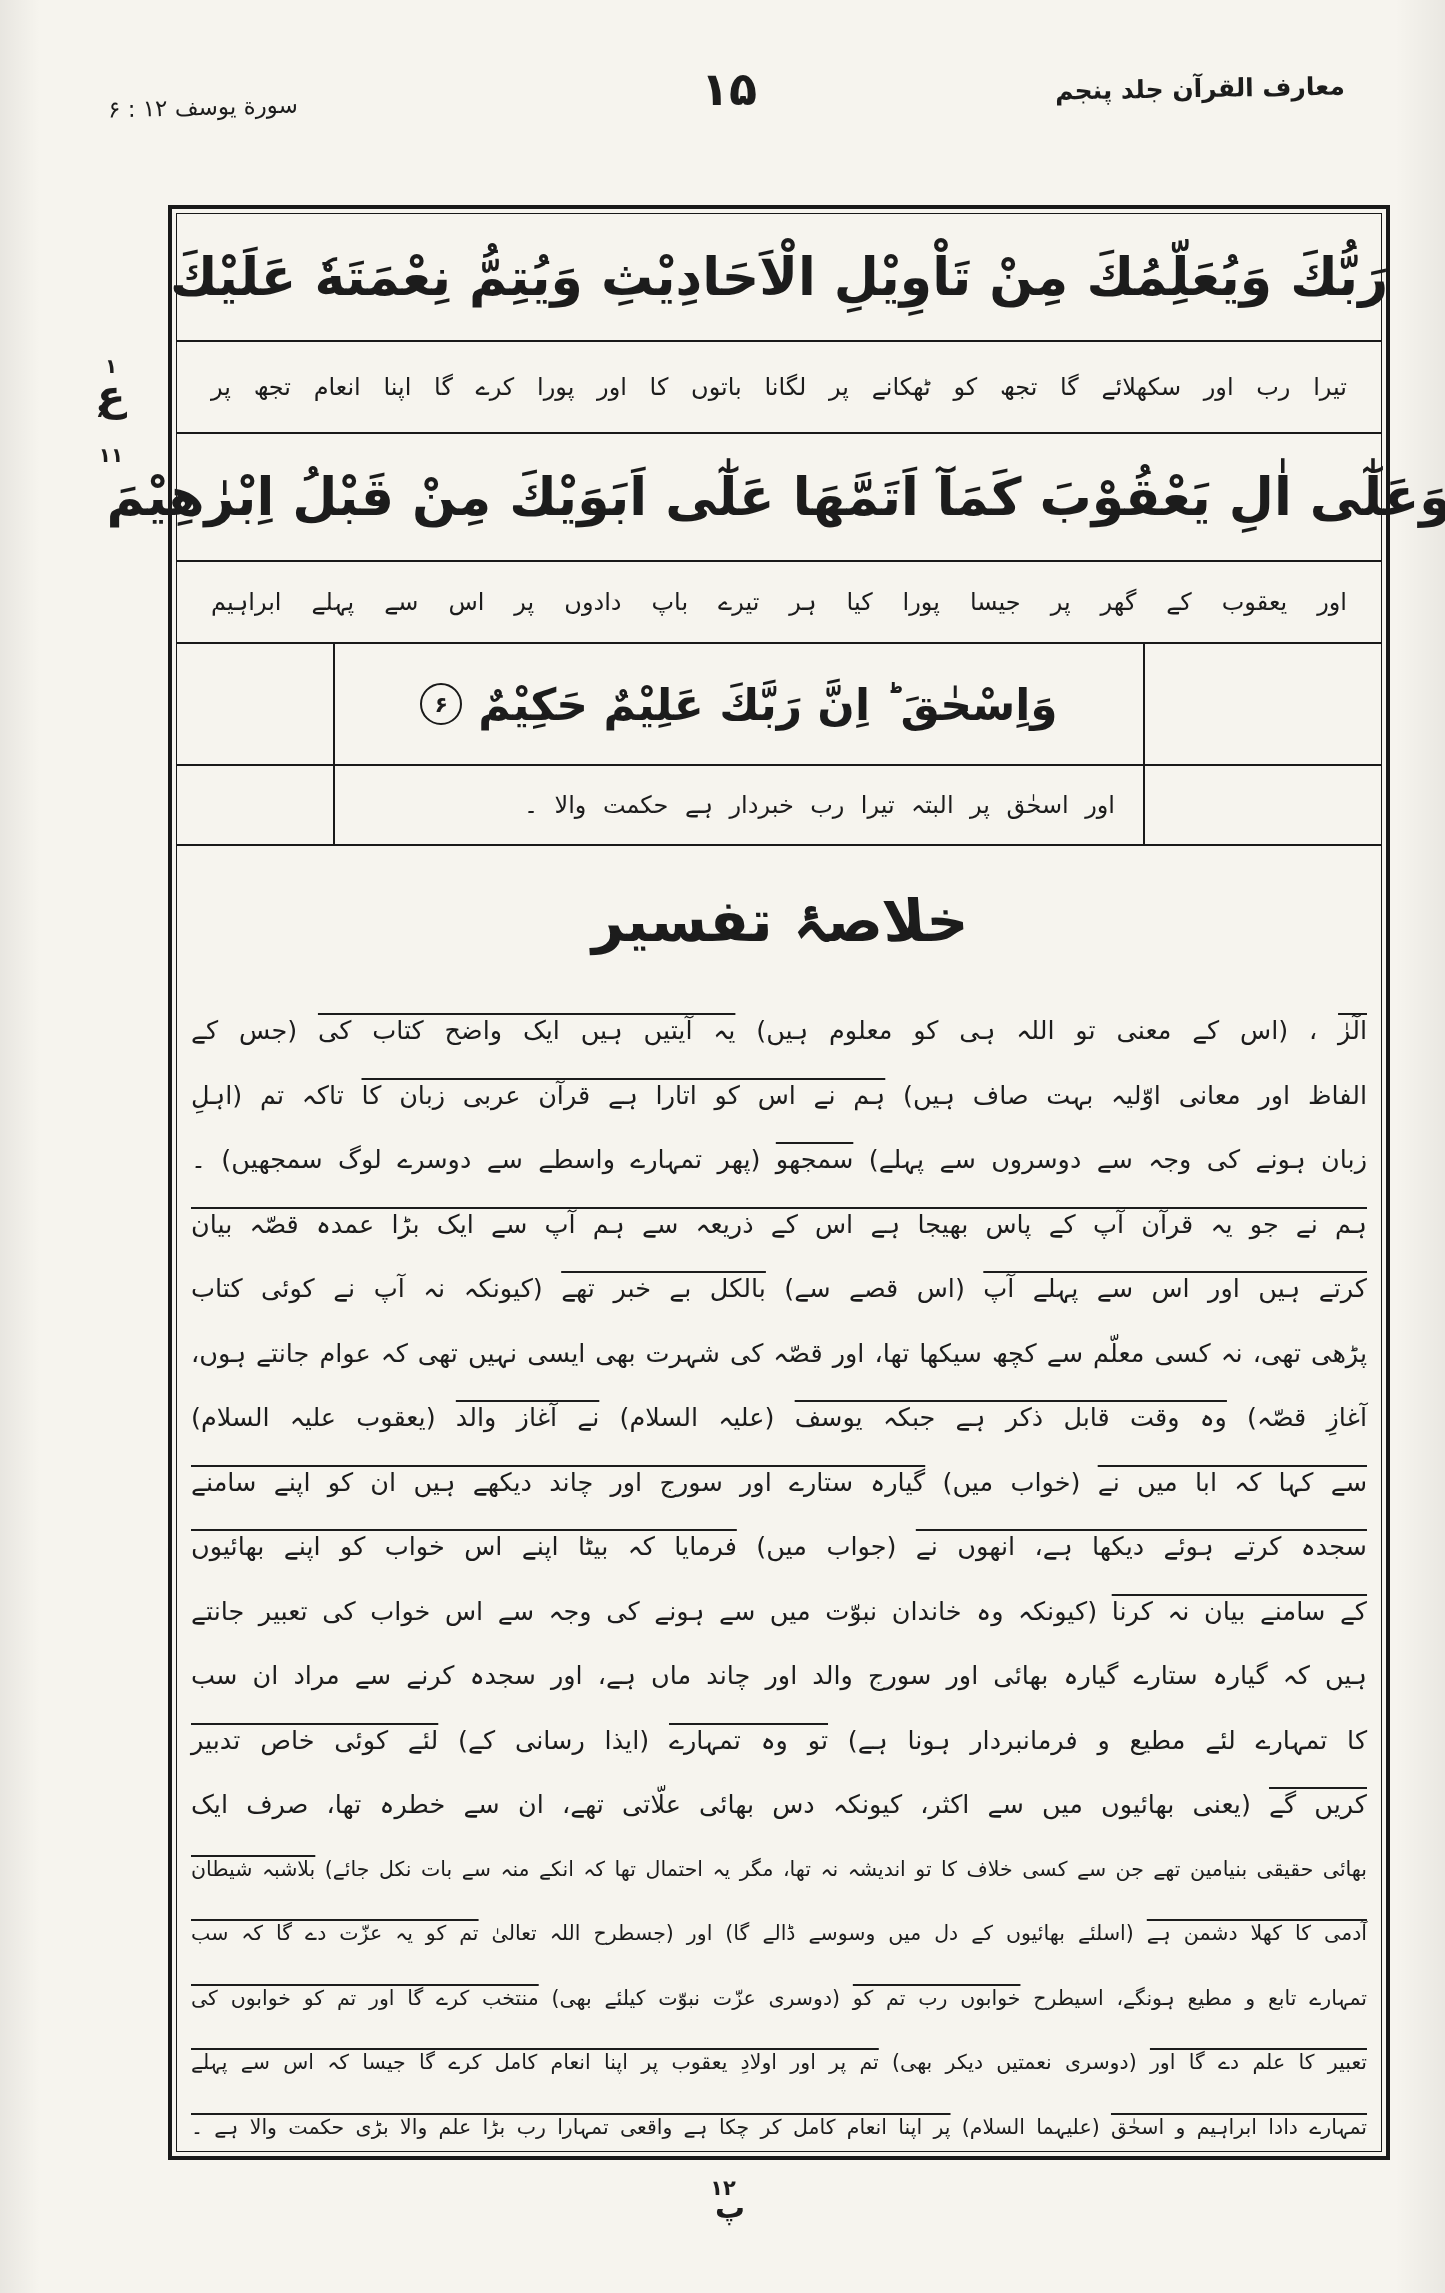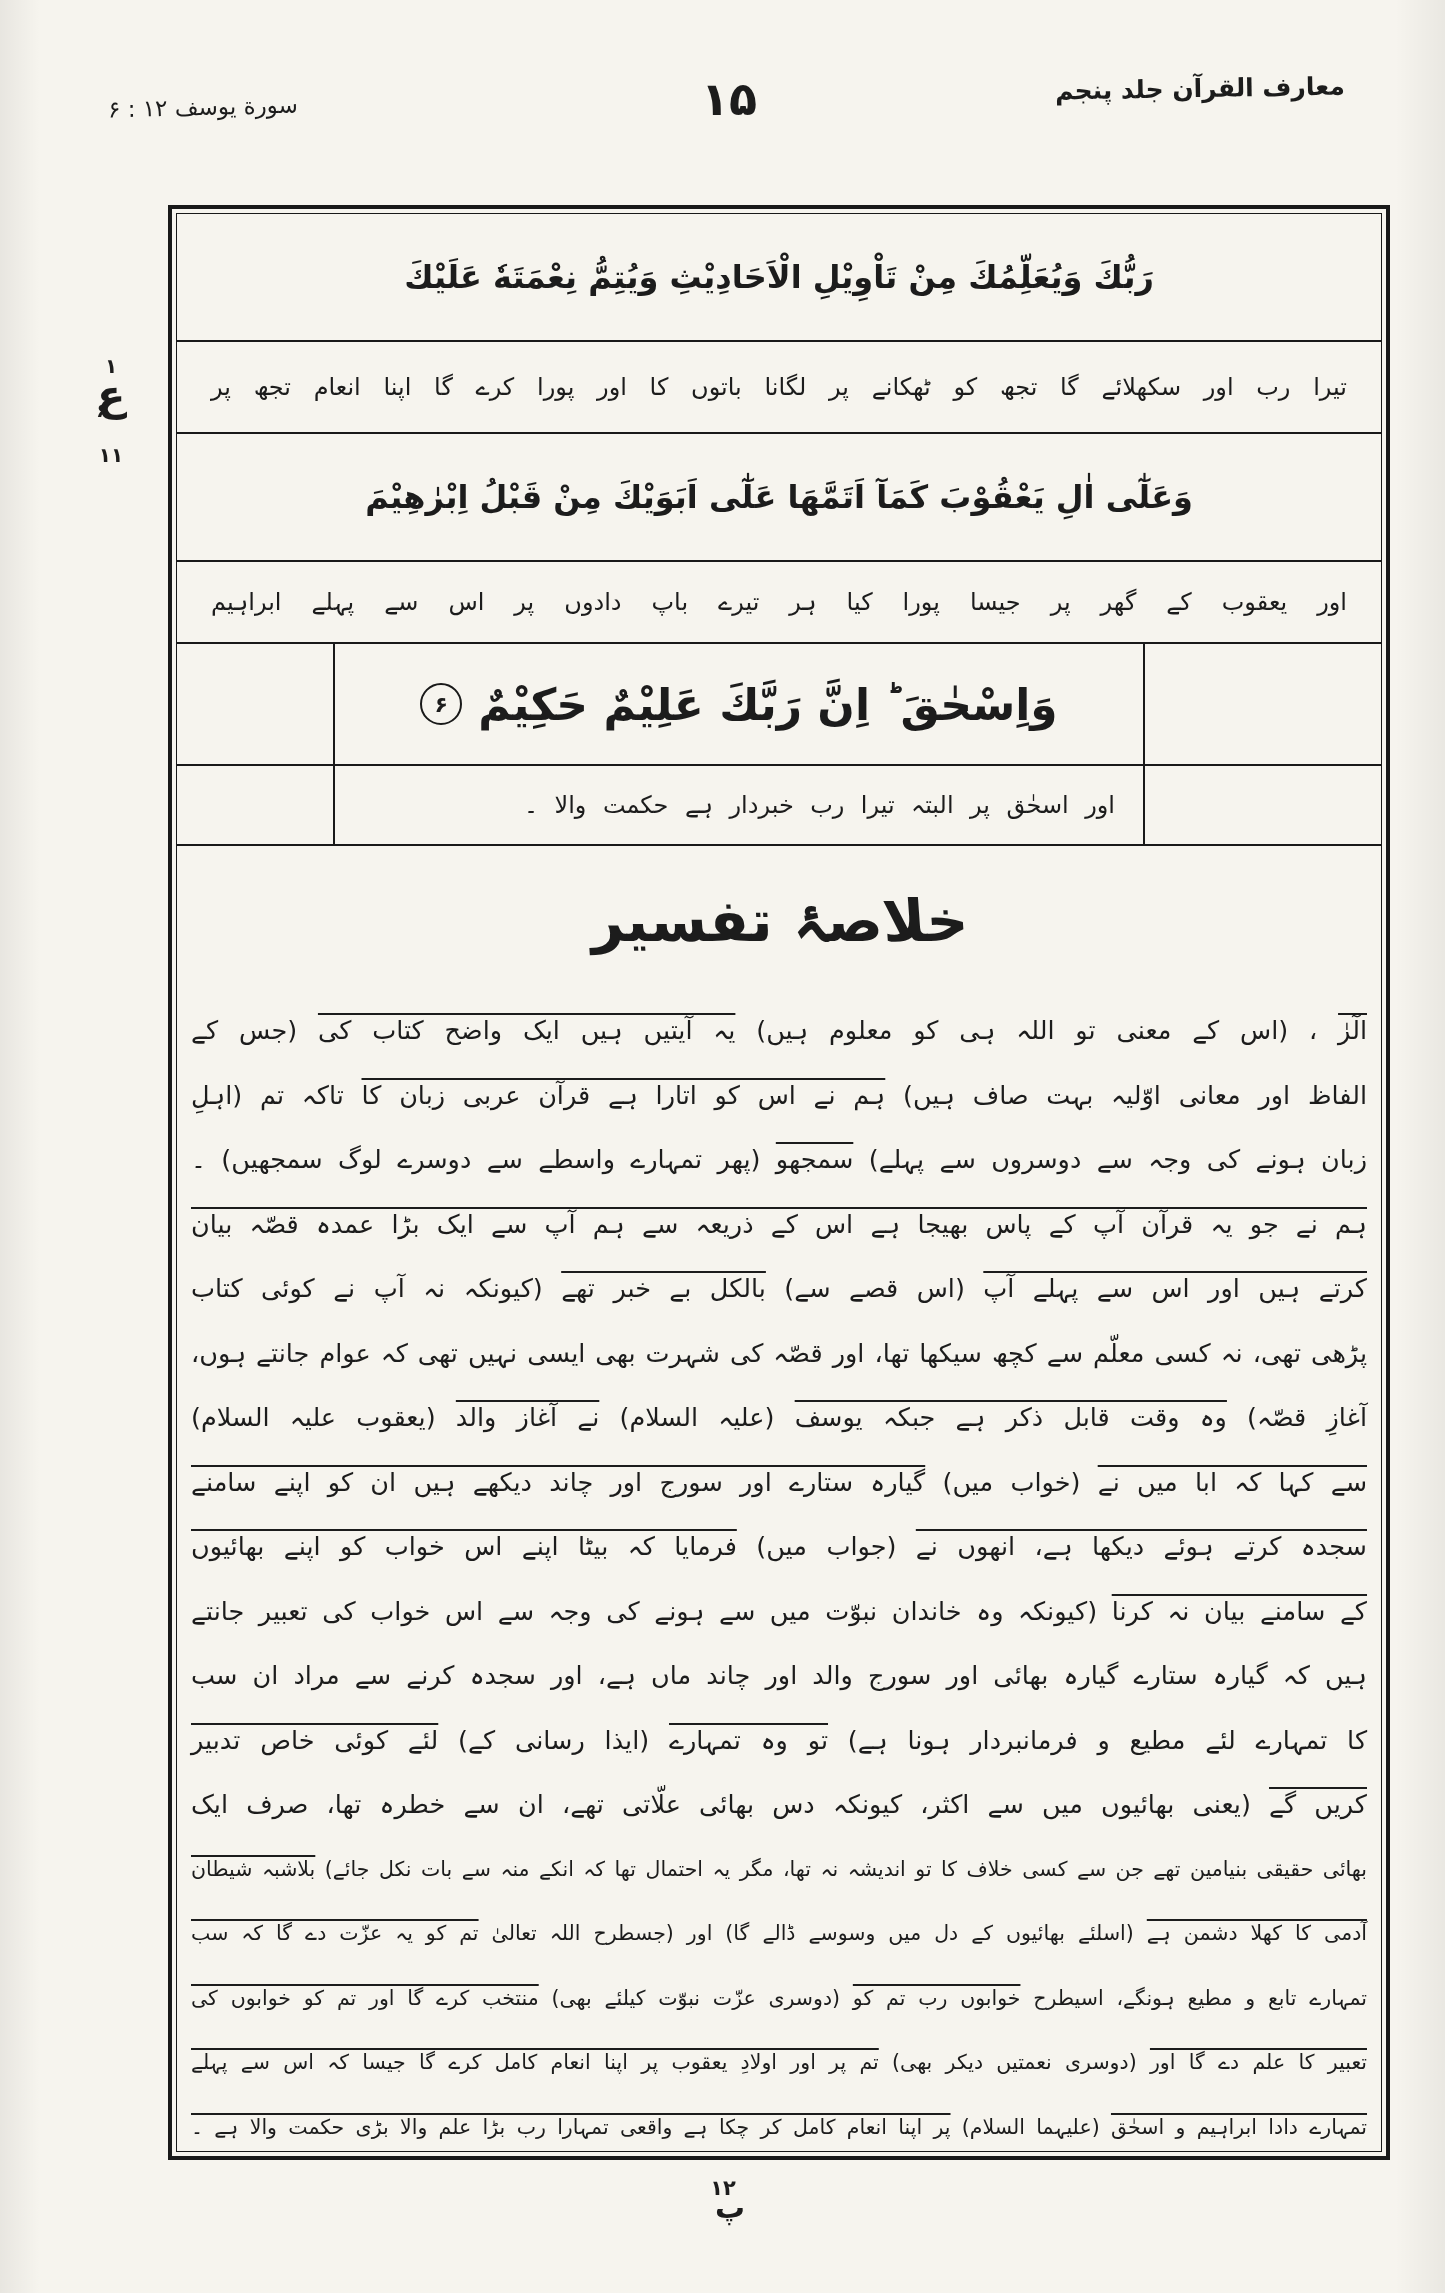--- a/index.html
+++ b/index.html
@@ -10,21 +10,21 @@
     background:#f6f4ee;
     background-image: linear-gradient(90deg, rgba(0,0,0,.06) 0, rgba(0,0,0,0) 40px),
                       linear-gradient(270deg, rgba(0,0,0,.05) 0, rgba(0,0,0,0) 50px);
     color:#1c1c1c;
     font-family:"DejaVu Sans", sans-serif;
     direction:rtl;
     overflow:hidden;
   }
   
   .book-title { position:absolute; top:74px; right:100px; font-size:25px; font-weight:bold; transform:rotate(-1deg); }
-  .page-num   { position:absolute; top:72px; left:694px; width:70px; text-align:center; font-size:46px; font-weight:bold; }
+  .page-num   { position:absolute; top:62px; left:694px; width:70px; text-align:center; font-size:46px; font-weight:bold; }
   .surah-ref  { position:absolute; top:94px; left:108px; font-size:23px; transform:rotate(-1.5deg); }
   
   .ruku { position:absolute; top:356px; left:86px; width:50px; text-align:center; line-height:1.05; font-weight:bold; }
   .ruku .n1 { font-size:20px; }
   .ruku .ain { font-size:42px; line-height:.9; display:block; }
   .ruku .n6 { font-size:19px; display:block; margin-top:-14px; margin-right:18px; }
   .ruku .n11 { font-size:20px; display:block; margin-top:24px; }
   
   .main-box {
     position:absolute; top:205px; left:168px;
@@ -36,21 +36,21 @@
   .inner-box {
     border:1.5px solid #191919;
     height:100%;
     box-sizing:border-box;
     display:flex; flex-direction:column;
   }
   .rule-b { border-bottom:2.5px solid #191919; }
   .arabic-row {
     height:126px; flex:none;
     display:flex; align-items:center; justify-content:center;
-    font-size:32px; font-weight:bold;
+    font-size:52px; font-weight:bold;
     letter-spacing:1px;
     white-space:nowrap;
   }
   .urdu-row {
     flex:none;
     display:flex; align-items:center;
     font-size:24px;
     padding:0 34px;
   }
   .urdu-row > span { width:100%; text-align:justify; text-align-last:justify; }

